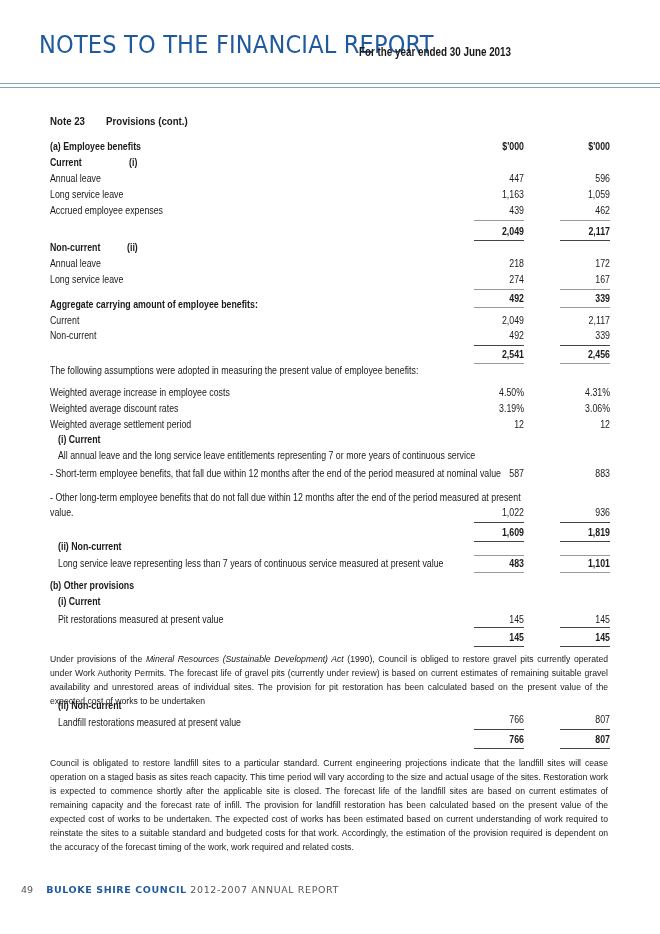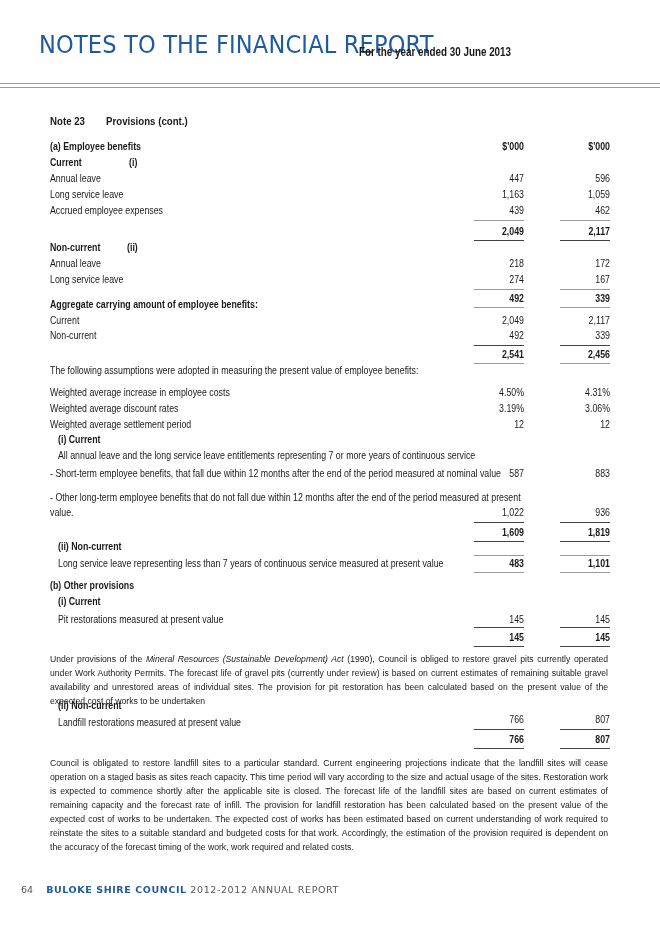--- a/index.html
+++ b/index.html
@@ -187,15 +187,15 @@
 <div class="ln l1" style="top:729px;"></div>
 <div class="ln l2" style="top:729px;"></div>
 <div class="num b c1" style="top:734px;">766</div>
 <div class="num b c2" style="top:734px;">807</div>
 <div class="ln l1" style="top:748px;"></div>
 <div class="ln l2" style="top:748px;"></div>
 
 <div class="para" style="top:756px;">Council is obligated to restore landfill sites to a particular standard.  Current engineering projections indicate that the landfill sites will cease operation on a staged basis as sites reach capacity. This time period will vary according to the size and actual usage of the sites. Restoration work is expected to commence shortly after the applicable site is closed. The forecast life of the landfill sites are based on current estimates of remaining capacity and the forecast rate of infill. The provision for landfill restoration has been calculated based on the present value of the expected cost of works to be undertaken.  The expected cost of works has been estimated based on current understanding of work required to reinstate the sites to a suitable standard and budgeted costs for that work. Accordingly, the estimation of the provision required is dependent on the accuracy of the forecast timing of the work, work required and related costs.</div>
 
 <div class="footer">
-  <span class="pg">64</span>
-  <span class="org">BULOKE SHIRE COUNCIL</span><span class="rest"> 2012-2012 ANNUAL REPORT</span>
+  <span class="pg">49</span>
+  <span class="org">BULOKE SHIRE COUNCIL</span><span class="rest"> 2012-2007 ANNUAL REPORT</span>
 </div>
 
 </body></html>

